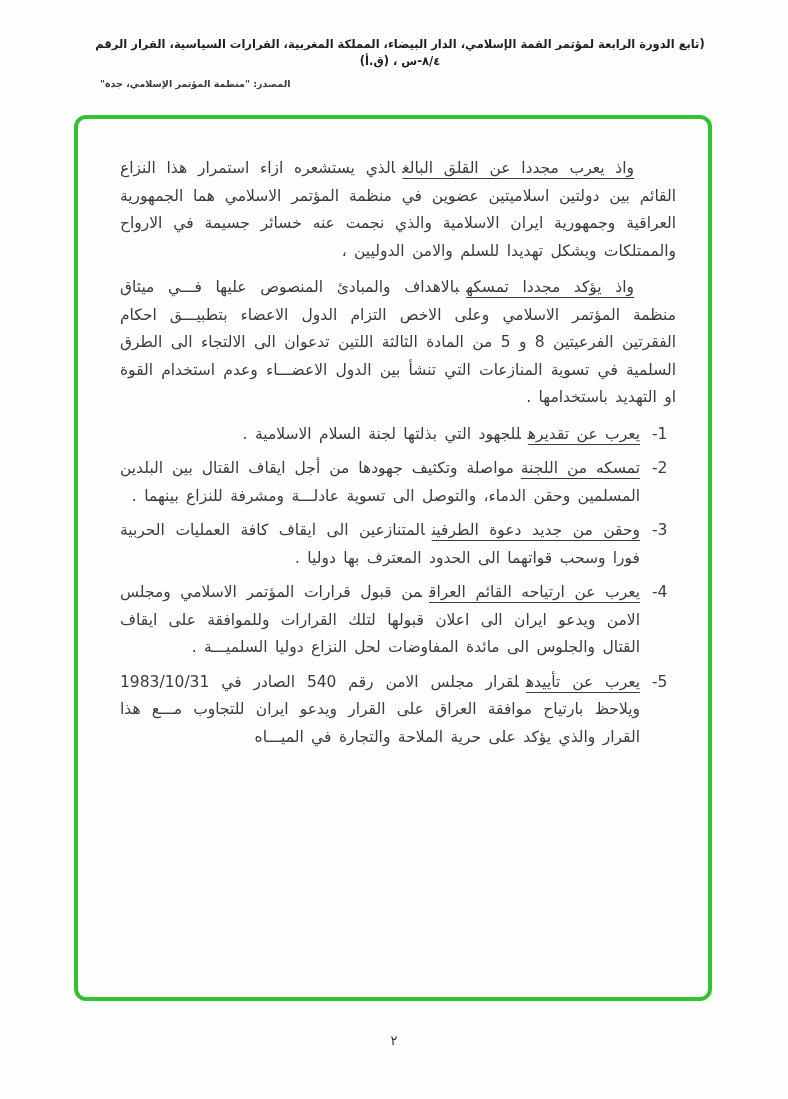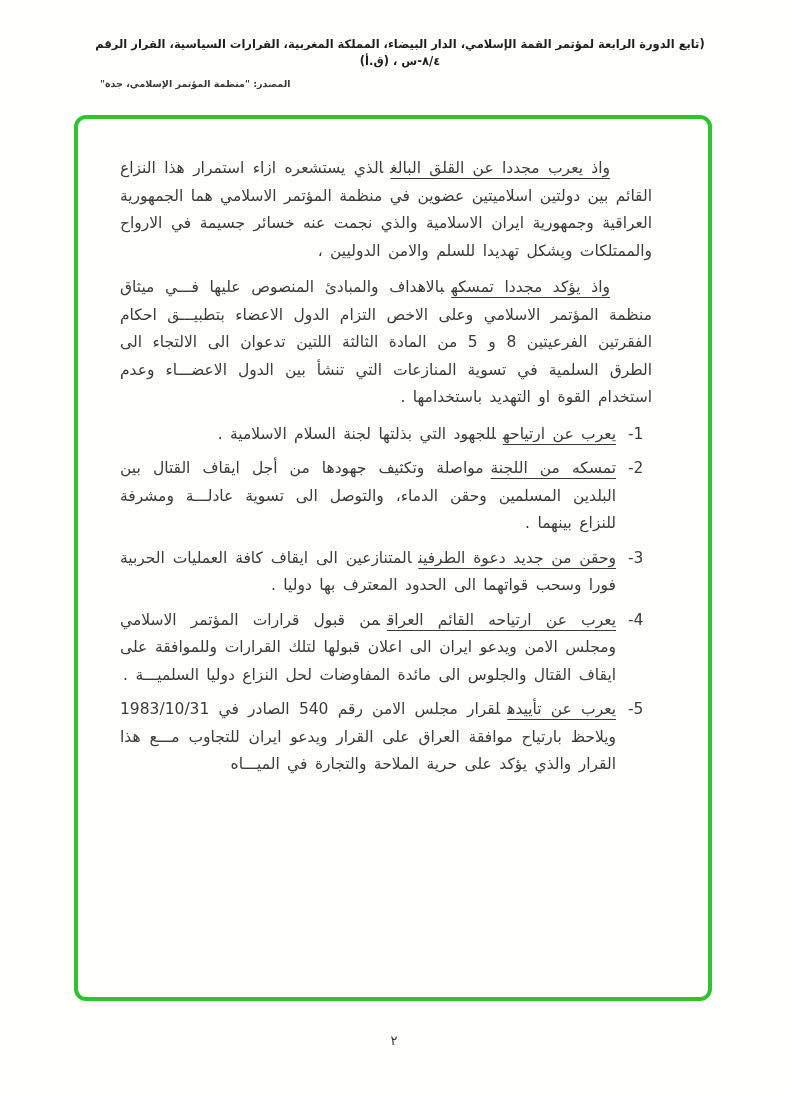--- a/index.html
+++ b/index.html
@@ -30,21 +30,21 @@
   
   .green-box {
     position:absolute; left:74px; top:115px;
     width:638px; height:886px;
     border:4px solid #2fc42f;
     border-radius:12px;
     background:transparent;
   }
   .text-area {
     position:absolute; inset:0;
-    padding:36px 56px 14px 42px;
+    padding:36px 32px 14px 42px;
     direction:rtl; unicode-bidi:embed;
     text-align:justify;
     font-size:15.5px; line-height:27.5px;
     color:#3b3b3b;
     word-spacing:2.5px;
     overflow:hidden;
   }
   .para { text-indent:42px; margin-bottom:9px; }
   .lead {
     text-decoration:underline;
@@ -87,21 +87,21 @@
       <p class="para">
         <span class="lead">واذ يؤكد مجددا تمسكه</span><span>بالاهداف والمبادئ المنصوص عليها فـــي ميثاق منظمة المؤتمر الاسلامي وعلى الاخص التزام الدول الاعضاء بتطبيـــق احكام الفقرتين الفرعيتين 8 و 5 من المادة الثالثة اللتين تدعوان الى الالتجاء الى الطرق السلمية في تسوية المنازعات التي تنشأ بين الدول الاعضـــاء وعدم استخدام القوة او التهديد باستخدامها .</span>
       </p>
 
 
       <div class="items">
 
         <div class="item">
           <span class="item-num">-1</span>
           <p class="item-body">
-            <span class="lead">يعرب عن ارتياحه</span><span>للجهود التي بذلتها لجنة السلام الاسلامية .</span>
+            <span class="lead">يعرب عن تقديره</span><span>للجهود التي بذلتها لجنة السلام الاسلامية .</span>
           </p>
         </div>
 
         <div class="item">
           <span class="item-num">-2</span>
           <p class="item-body">
             <span class="lead">تمسكه من اللجنة</span><span>مواصلة وتكثيف جهودها من أجل ايقاف القتال بين البلدين المسلمين وحقن الدماء، والتوصل الى تسوية عادلـــة ومشرفة للنزاع بينهما .</span>
           </p>
         </div>
 

